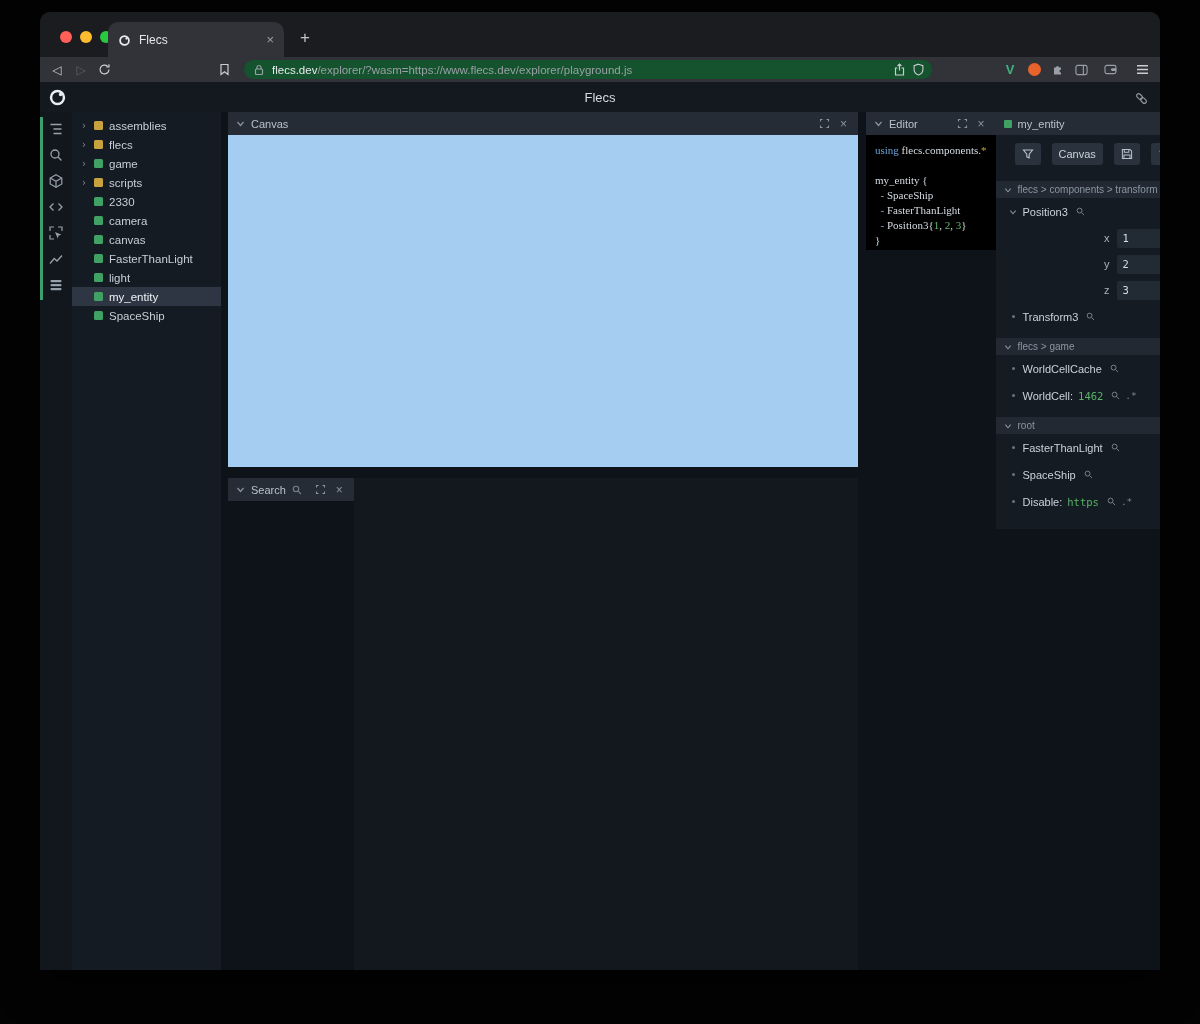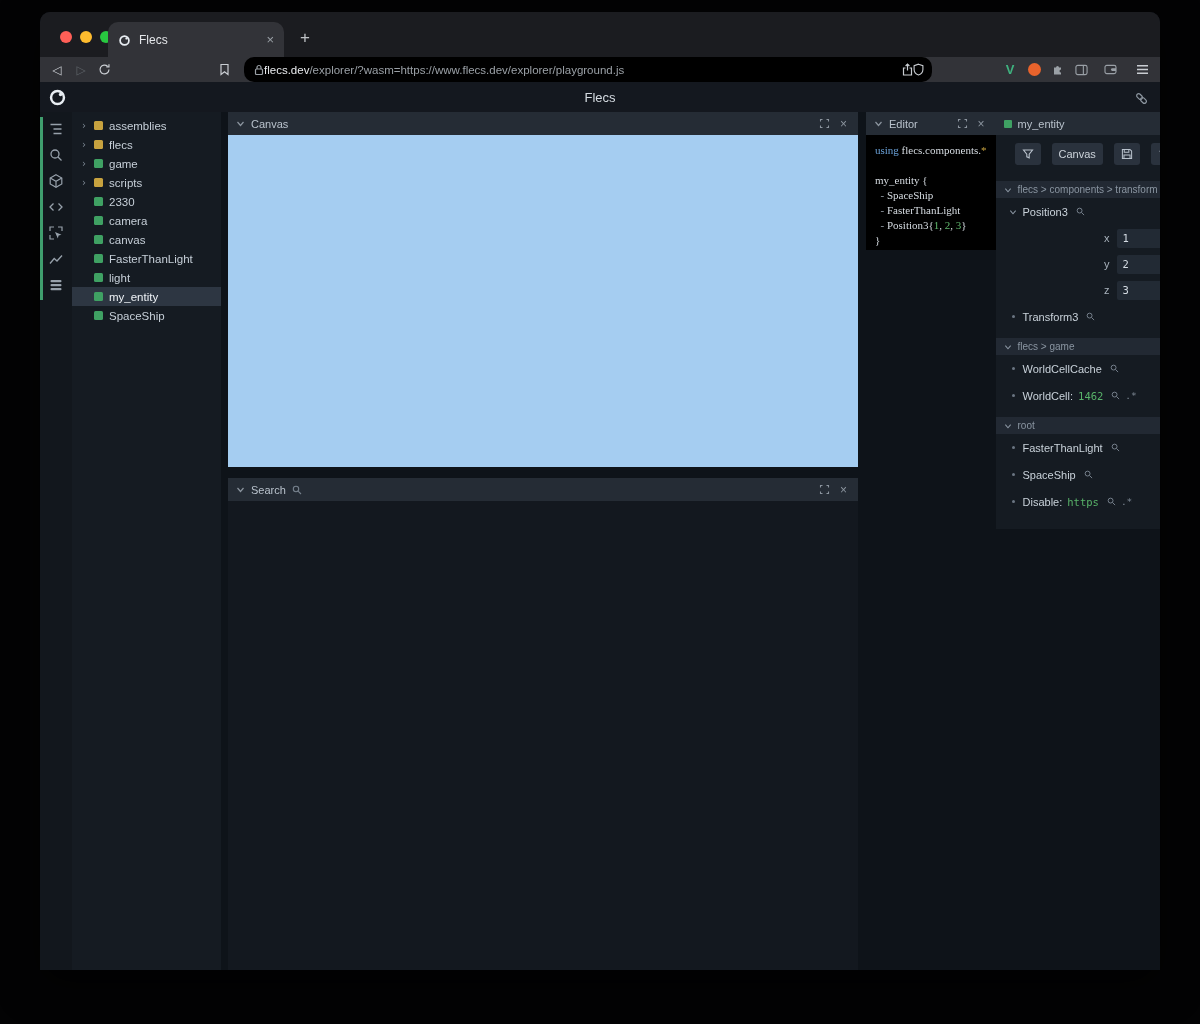--- a/index.html
+++ b/index.html
@@ -16,21 +16,21 @@
 .tab-title{font-size:12px;color:#e4e6e9;flex:1}
 .tab-close{color:#9aa0a6;font-size:13px}
 .newtab{position:absolute;left:252px;top:13px;width:26px;height:26px;display:flex;align-items:center;justify-content:center;color:#c0c3c7;font-size:17px}
 .navbar{height:25px;background:#323338;display:flex;align-items:center;padding-left:9px}
 .nav-icon{width:16px;height:16px;display:flex;align-items:center;justify-content:center;flex:none}
 .glyph{font-family:"DejaVu Sans",sans-serif;font-size:12px;line-height:1}
 .icon-back{color:#c9cdd2}
 .icon-fwd{margin-left:8px;color:#5c6166}
 .icon-reload{margin-left:7px}
 .icon-bookmark{margin-left:104px}
-.urlbar{margin-left:12px;width:688px;height:25px;background:#000000;border-radius:10px;display:flex;align-items:center;padding:0 8px 0 10px;}
+.urlbar{margin-left:12px;width:688px;height:19px;background:#14532d;border-radius:10px;display:flex;align-items:center;padding:0 8px 0 10px;gap:8px}
 .url{font-size:11.5px;white-space:nowrap;overflow:hidden;flex:1}
 .url-domain{color:#e8eaed}
 .url-path{color:#9aa0a6}
 .icon-v{margin-left:70px;color:#3fb27f;font-weight:700;font-size:13px}
 .icon-orange{margin-left:8px}
 .orange-ball{width:13px;height:13px;border-radius:50%;background:#e8632c;display:block}
 .icon-puzzle{margin-left:7px}
 .icon-sidepanel{margin-left:8px}
 .icon-wallet{margin-left:13px}
 .icon-menu{margin-left:16px}
@@ -61,21 +61,21 @@
 .center{width:630px;margin-left:7px;display:flex;flex-direction:column;flex:none}
 .rightcol{width:292px;margin-left:8px;display:flex;flex-direction:row;flex:none}
 
 
 .panel-header{height:23px;background:#252c35;display:flex;align-items:center;padding:0 8px;gap:6px;flex:none}
 .panel-title{font-size:11px;color:#b9c2cc}
 .ph-spacer{flex:1}
 .ph-icon{width:13px;height:13px;display:flex;align-items:center;justify-content:center;color:#8b949e;font-size:12px}
 .canvas-panel{height:355px;display:flex;flex-direction:column;margin-bottom:11px}
 .canvas-body{flex:1;background:#a5cdf1}
-.search-panel{flex:1;display:flex;flex-direction:column}
+.search-panel{flex:1;display:flex;flex-direction:row}
 .search-body{flex:1;background:#13181f}
 .editor-panel{margin-bottom:11px;display:flex;flex-direction:column}
 .code{height:115px;background:#000000;padding:8px 9px;font-family:Liberation Serif, serif;font-size:11px;line-height:15px;white-space:pre}
 .tok-kw{color:#6aa1d8}.tok-p{color:#d6dce2}.tok-dim{color:#98a2ac}.tok-num{color:#60b76d}.tok-op{color:#c7a23f}
 
 
 .ins-body{background:#151b22;padding-bottom:14px}
 .ins-toolbar{display:flex;align-items:center;gap:11px;padding:8px 0 8px 19px}
 .tool-btn{height:22px;min-width:24px;background:#2a323d;border-radius:3px;display:flex;align-items:center;justify-content:center;padding:0 7px;color:#ccd3da;font-size:11px}
 .ins-green-square{width:8px;height:8px;background:#3fa163;border-radius:1px;flex:none}

